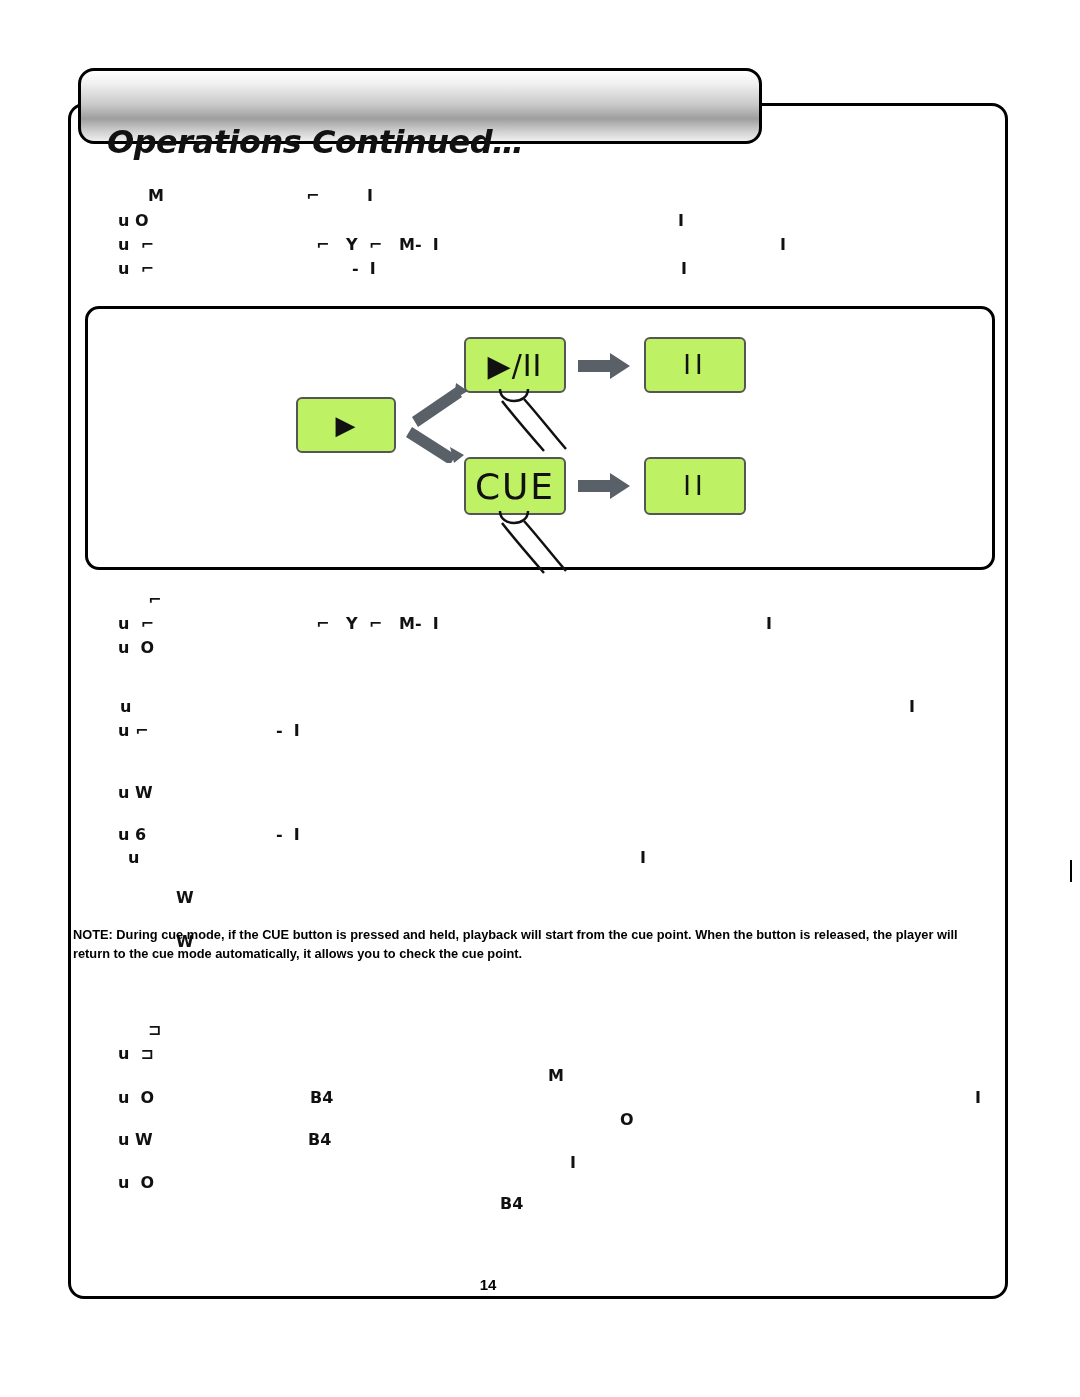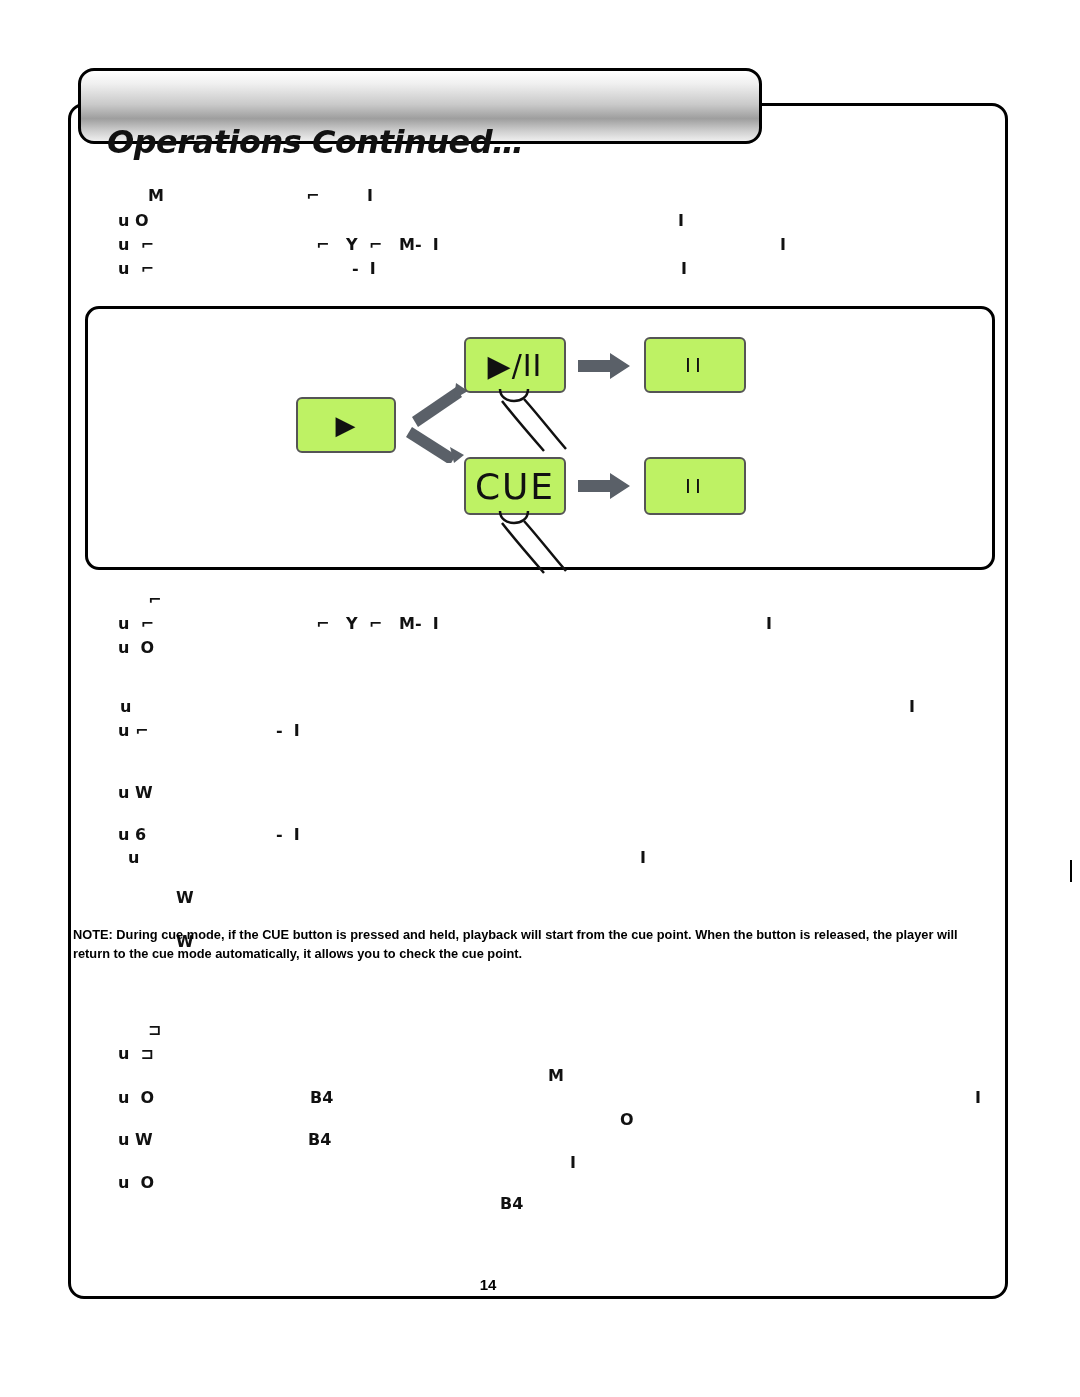--- a/index.html
+++ b/index.html
@@ -94,21 +94,21 @@
     letter-spacing: 1px;
   }
   .btn-label.cue {
     font-size: 36px;
     letter-spacing: 2px;
   }
   .btn-label.big-tri {
     font-size: 26px;
   }
   .btn-label.pause {
-    font-size: 20px;
+    font-size: 26px;
     letter-spacing: 4px;
   }
 
   .arrow-svg { position: absolute; }
 
   
   .note-block {
     position: absolute;
     left: 73px;
     top: 926px;

